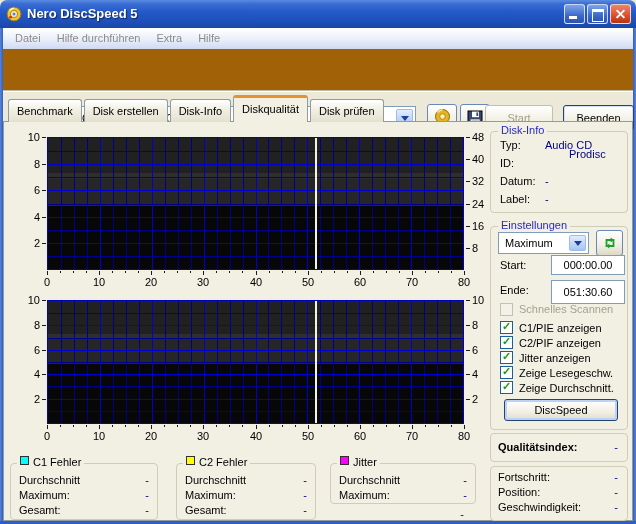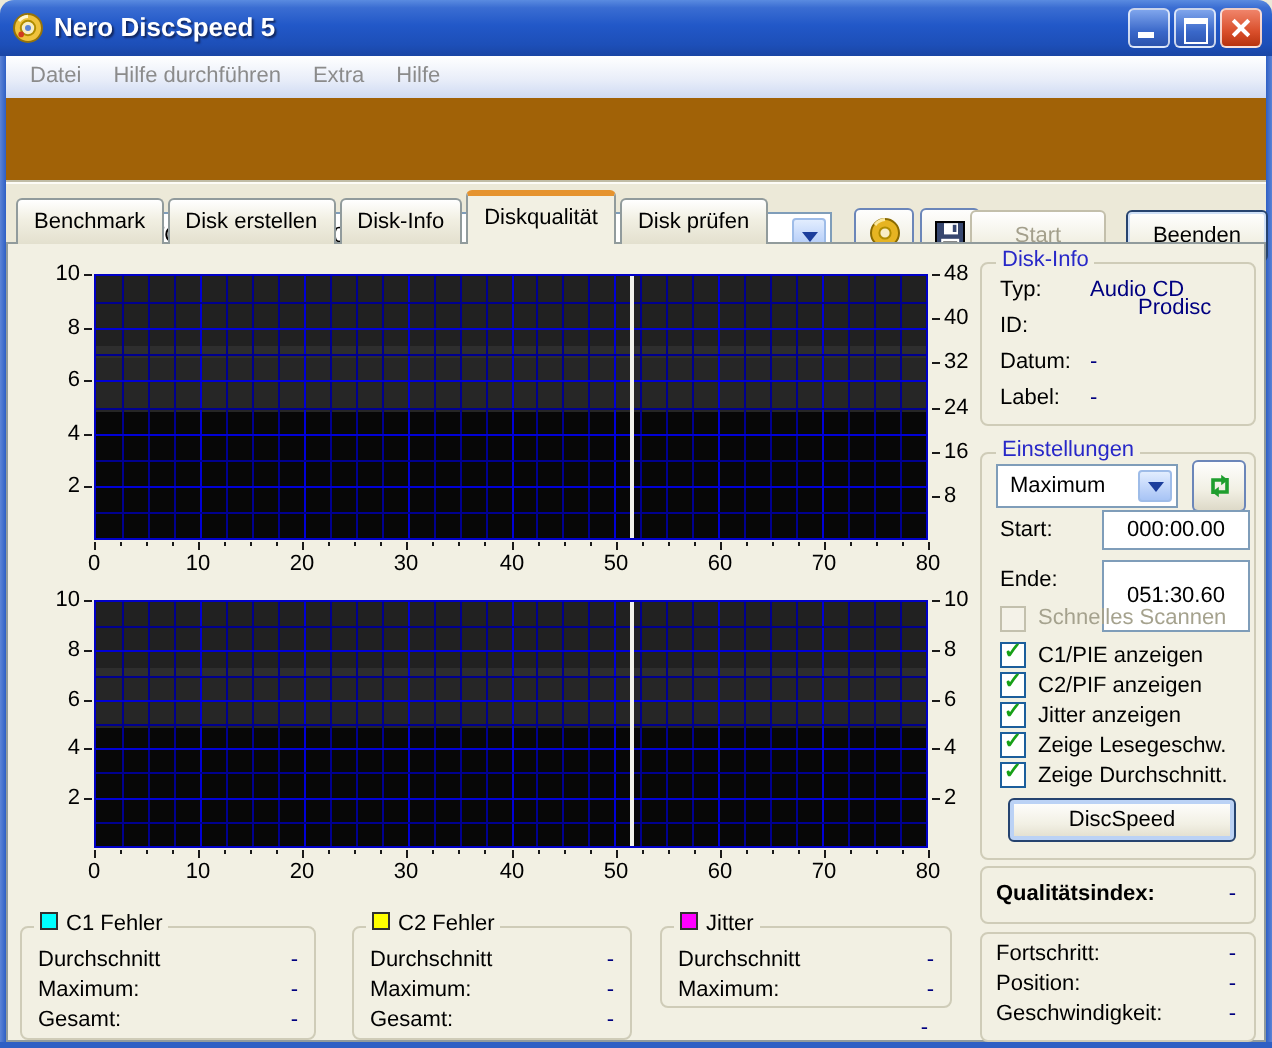--- a/index.html
+++ b/index.html
@@ -402,21 +402,21 @@
     <svg width="16" height="16" viewBox="0 0 16 16">
       <path d="M4.5 12 V5 h5" fill="none" stroke="#1F9E2E" stroke-width="1.8"></path>
       <path d="M8.6 2.4 L12 5 L8.6 7.6 z" fill="#1F9E2E"></path>
       <path d="M11.5 4 V11 h-5" fill="none" stroke="#1F9E2E" stroke-width="1.8"></path>
       <path d="M7.4 8.4 L4 11 L7.4 13.6 z" fill="#1F9E2E"></path>
     </svg>
   </div>
   <span class="kv-label" style="left:500px;top:259px;">Start:</span>
   <input class="field" style="left: 551px; top: 255px; width: 74px; height: 20px;" value="000:00.00">
   <span class="kv-label" style="left:500px;top:284px;">Ende:</span>
-  <input class="field" style="left: 551px; top: 280px; width: 74px; height: 36px;" value="051:30.60">
+  <input class="field" style="left: 551px; top: 280px; width: 74px; height: 24px;" value="051:30.60">
   <div class="cb off disabled" style="left:500px;top:303px;"></div>
   <span class="cb-label disabled" style="left:519px;top:303px;">Schnelles Scannen</span>
   <div id="settings-checkboxes"></div>
   <div class="btn adv-btn">DiscSpeed</div>
 
   <div class="groupbox" style="left:490px;top:433px;width:138px;height:29px;"></div>
   <span class="kv-label" style="left:498px;top:441px;font-weight:bold;">Qualitätsindex:</span>
   <span class="kv-value right" style="left:560px;top:441px;width:58px;">-</span>
 
   <div class="groupbox" style="left:490px;top:466px;width:138px;height:55px;"></div>

